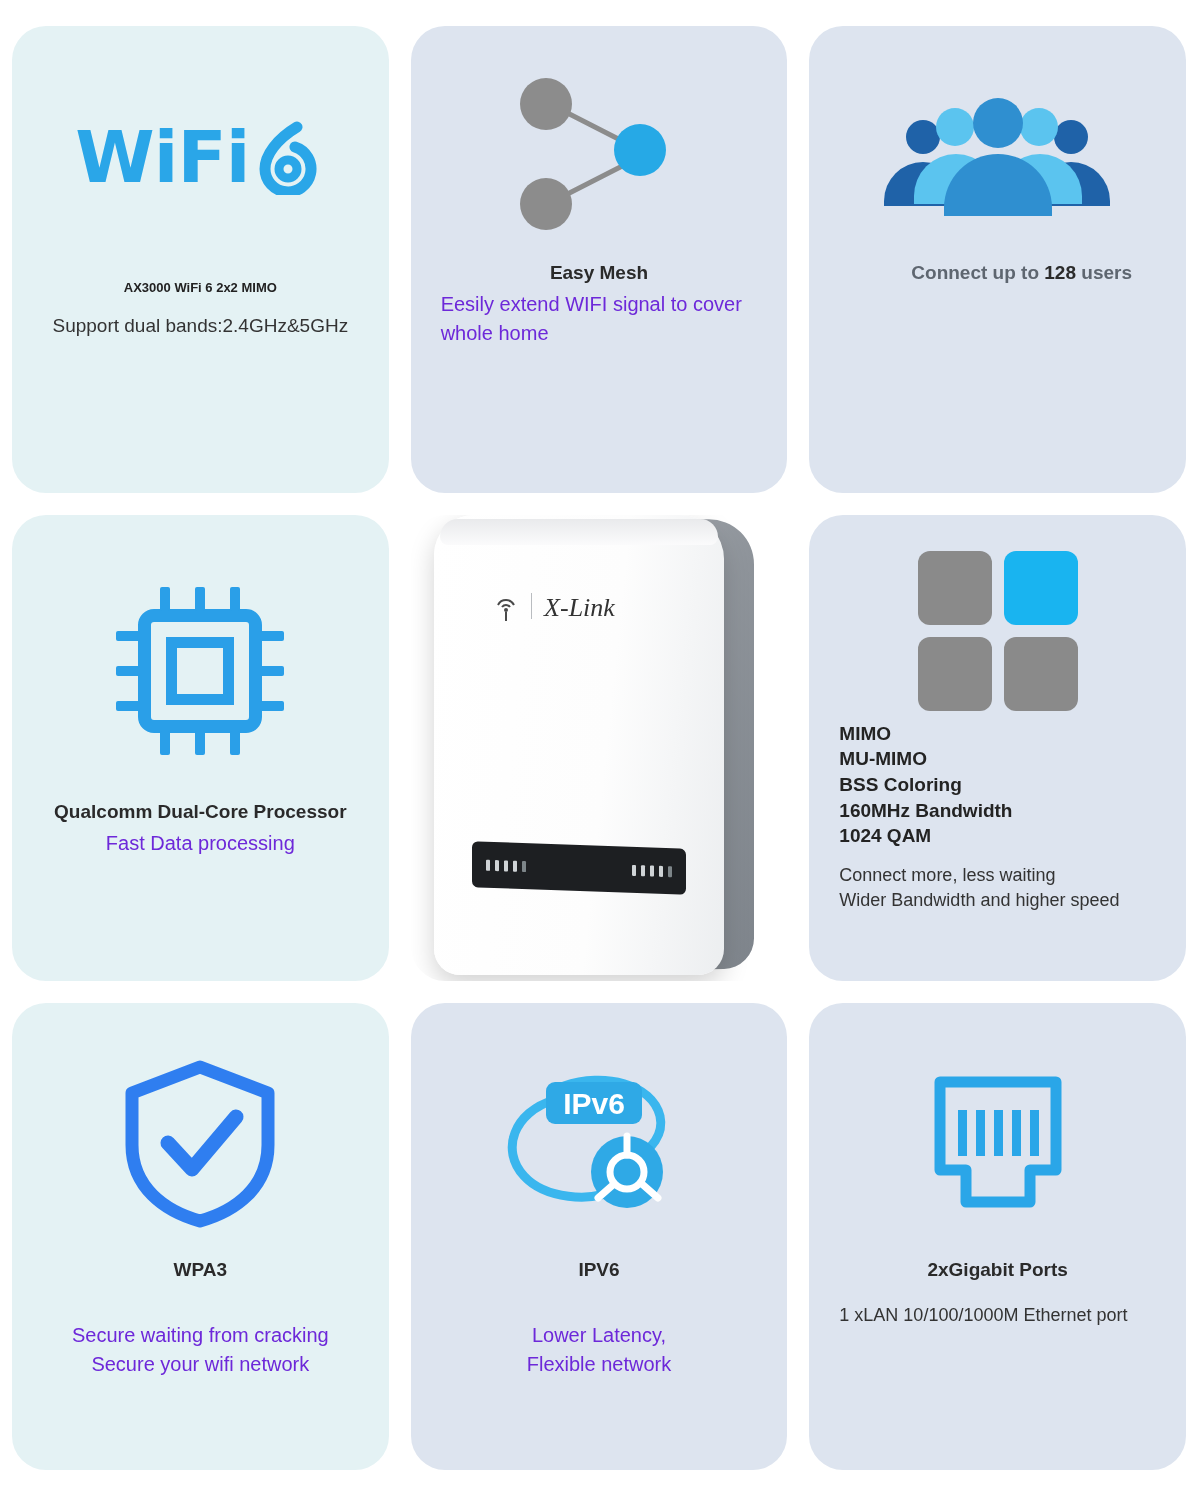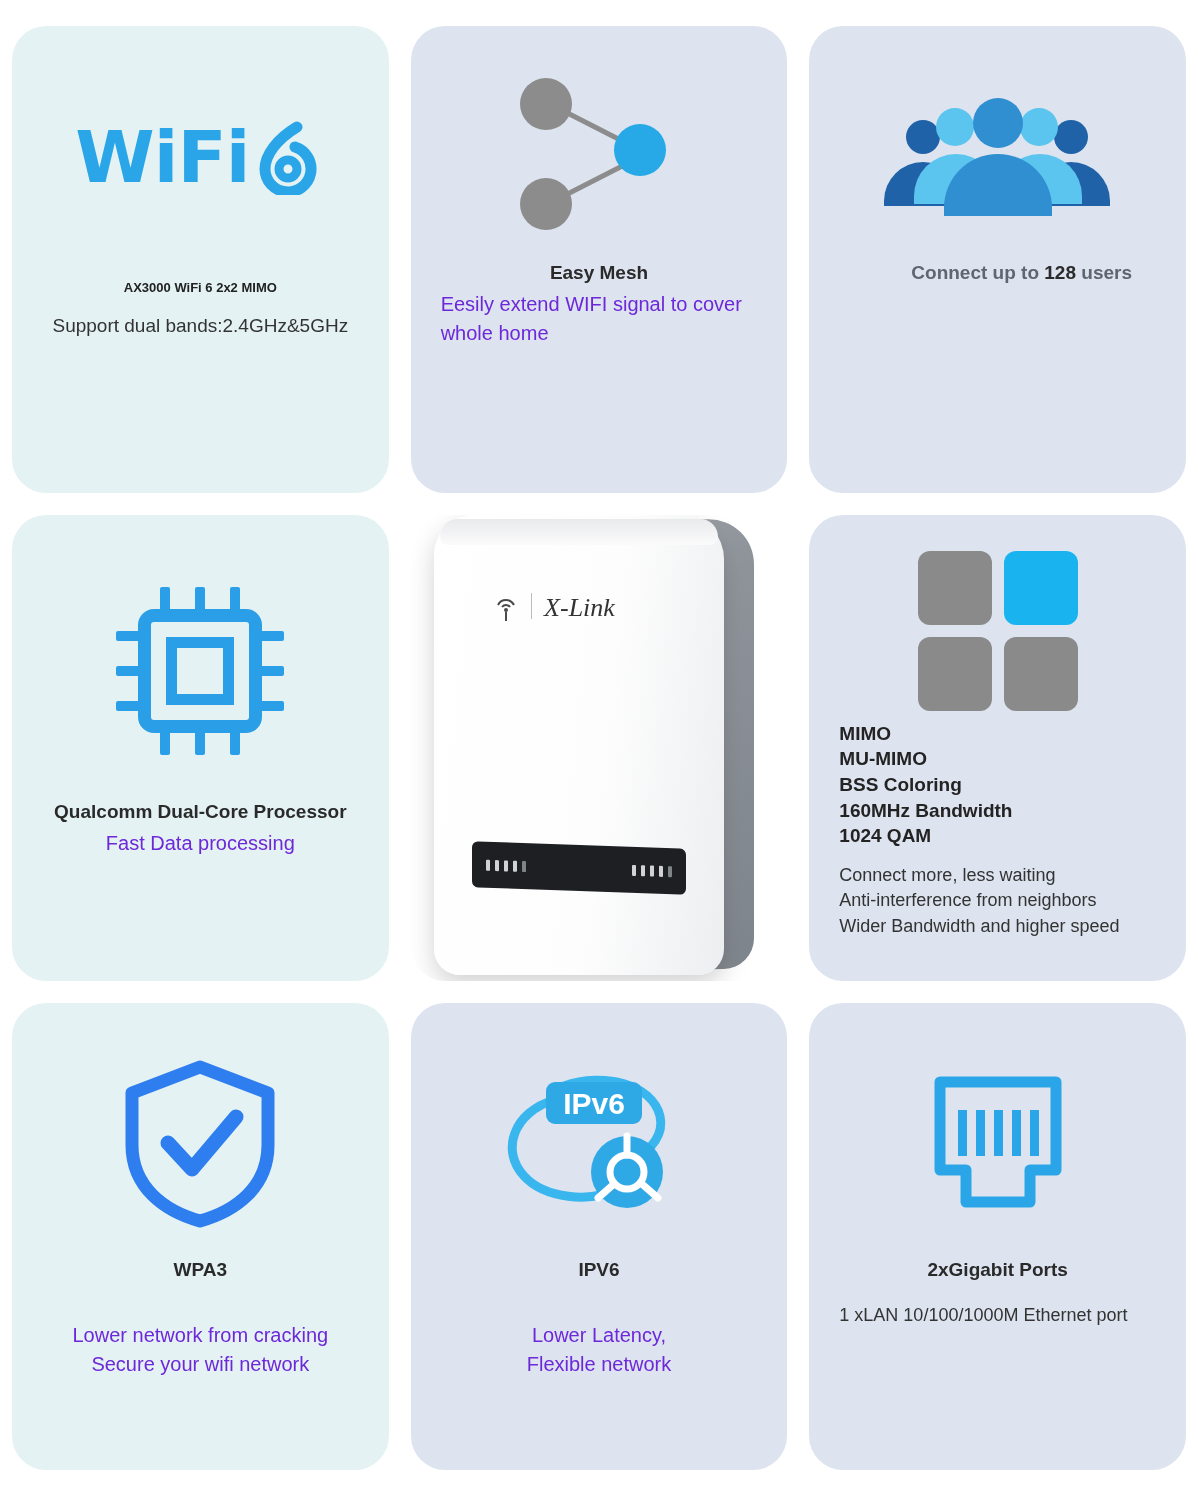--- a/index.html
+++ b/index.html
@@ -370,35 +370,34 @@
     </div>
     <div class="spec-list">
       <div>MIMO</div>
       <div>MU-MIMO</div>
       <div>BSS Coloring</div>
       <div>160MHz Bandwidth</div>
       <div>1024 QAM</div>
     </div>
     <div class="spec-desc">
       <div>Connect more, less waiting</div>
-      <div>Anti-interference from neighbors</div>
       <div>Wider Bandwidth and higher speed</div>
     </div>
   </div>
 
   <div class="card mint">
     <div class="icon-area" style="height:230px;">
       <svg class="shield" viewBox="0 0 160 170">
         <path d="M80 8 L148 34 V86 C148 128 116 152 80 162 C44 152 12 128 12 86 V34 Z" fill="none" stroke="#2f7ef0" stroke-width="13" stroke-linejoin="round"></path>
         <path d="M48 84 L72 110 L116 58" fill="none" stroke="#2f7ef0" stroke-width="15" stroke-linecap="round" stroke-linejoin="round"></path>
       </svg>
     </div>
     <div class="card-title">WPA3</div>
     <div class="card-sub" style="margin-top:34px;">
-      <div>Lower network from cracking</div>
+      <div>Secure waiting from cracking</div>
       <div>Secure your wifi network</div>
     </div>
   </div>
 
   <div class="card blue">
     <div class="icon-area" style="height:230px;">
       <svg class="ipv6" viewBox="0 0 210 160">
         <path d="M60 36 C20 48 6 86 30 112 C50 134 96 140 126 124" fill="none" stroke="#3ab6ee" stroke-width="9" stroke-linecap="round"></path>
         <path d="M70 22 C110 8 158 20 166 52 C170 70 158 86 140 94" fill="none" stroke="#3ab6ee" stroke-width="9" stroke-linecap="round"></path>
         <rect x="52" y="18" width="96" height="42" rx="9" fill="#2fa9e6"></rect>

